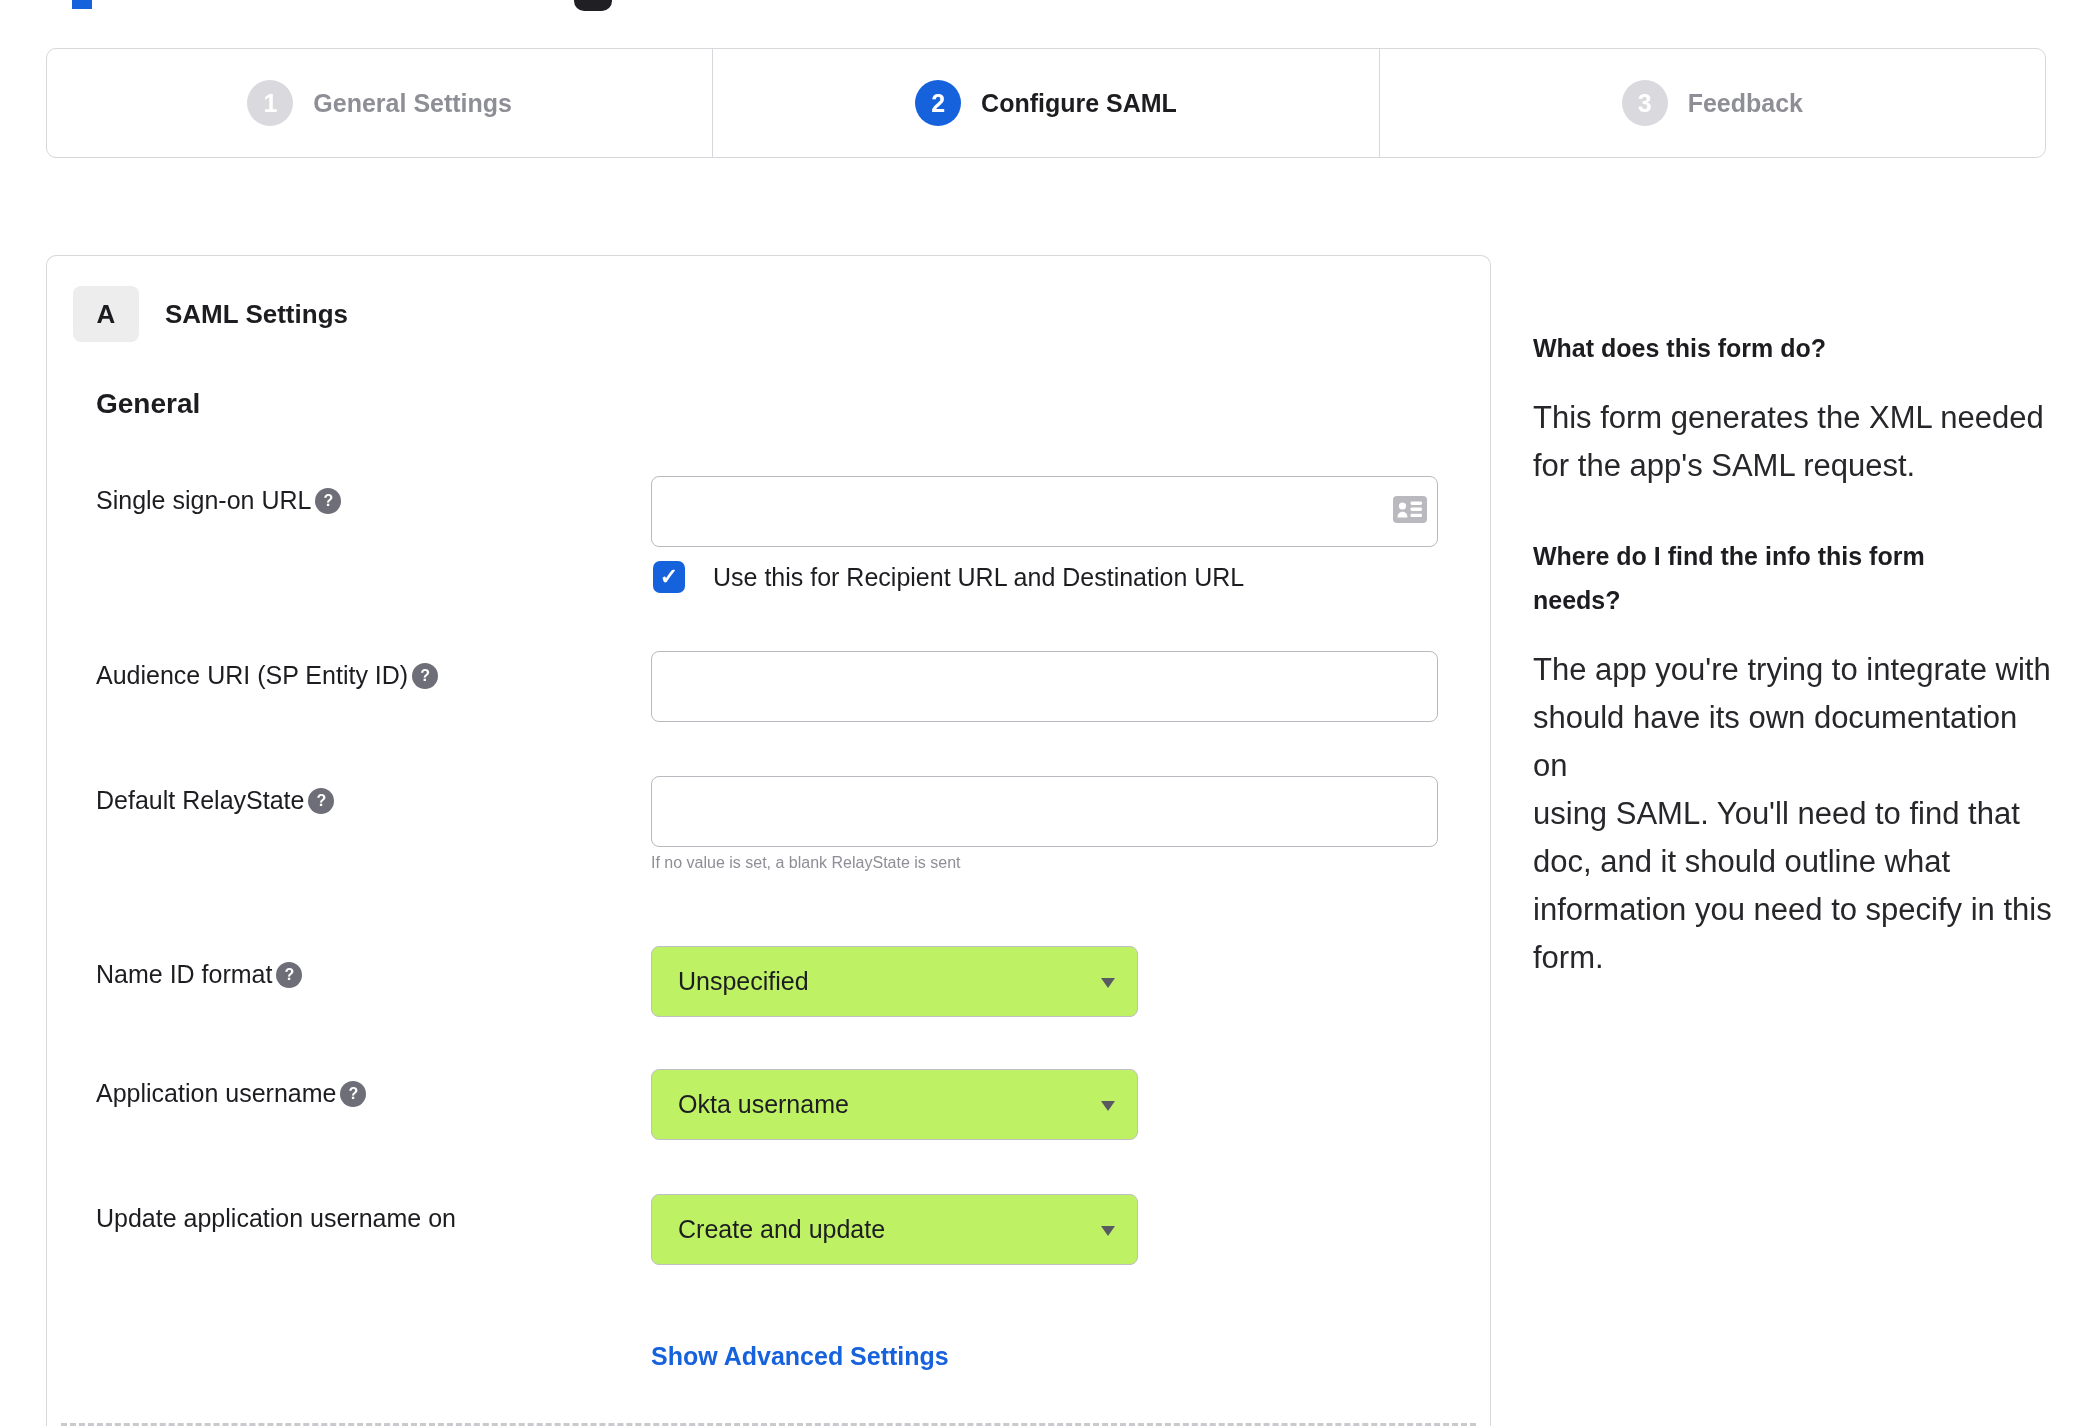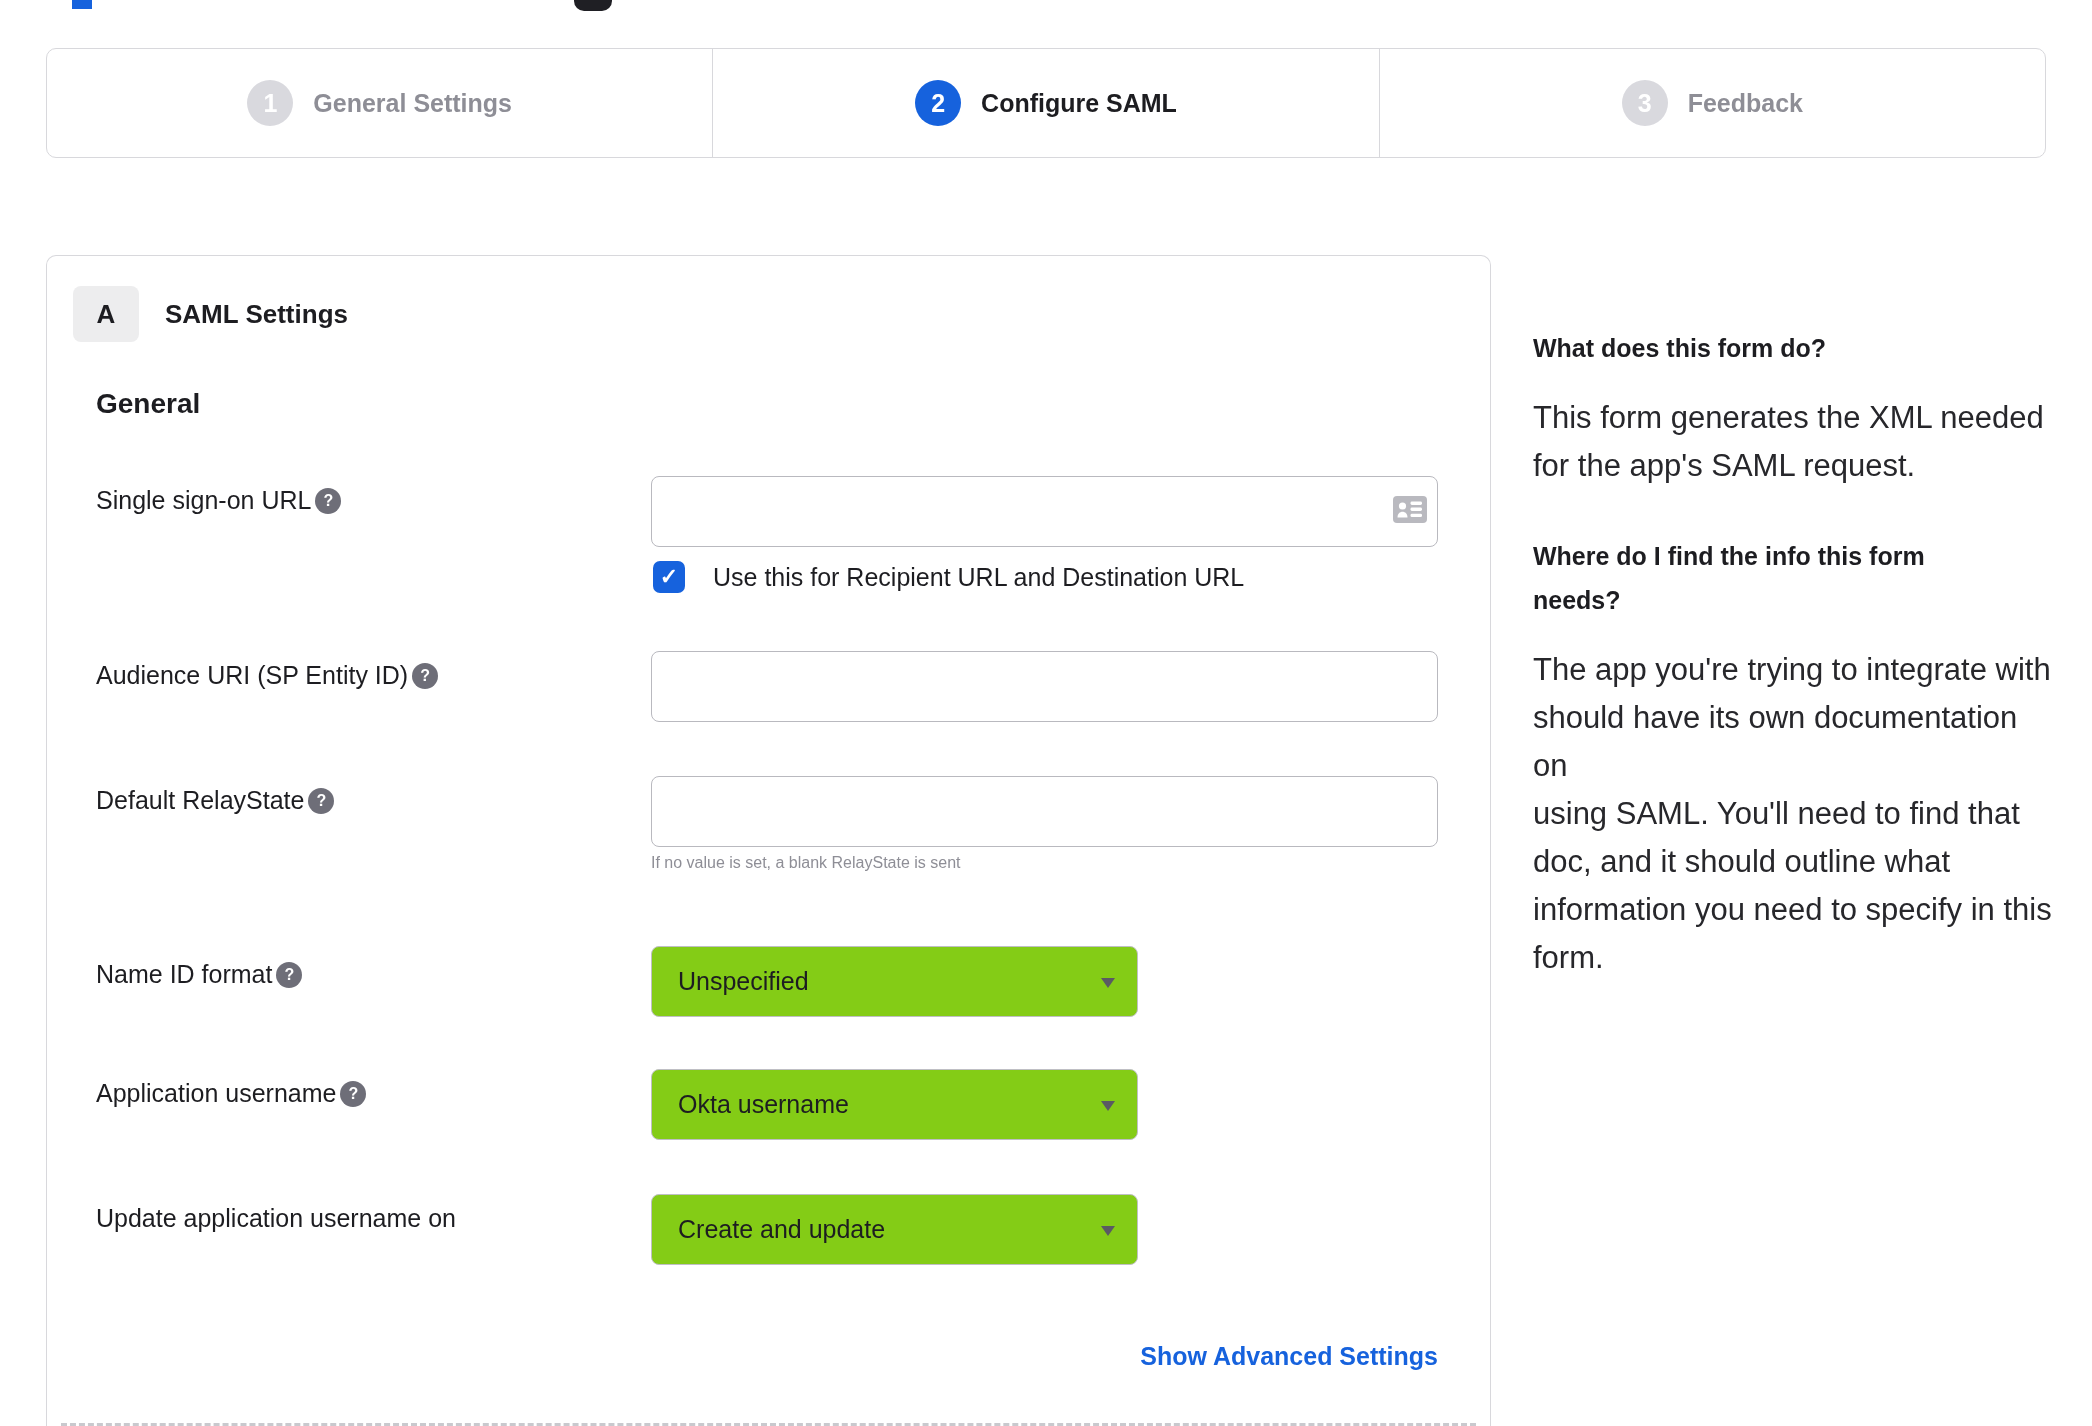--- a/index.html
+++ b/index.html
@@ -40,32 +40,32 @@
   .help { width:26px; height:26px; border-radius:50%; background:#6e6e78; color:#fff; flex:0 0 auto;
           font-size:16px; font-weight:700; display:flex; align-items:center; justify-content:center; cursor:pointer; }
 
   .tinput { position:absolute; left:604px; width:787px; height:71px; border:1px solid #b9b9bf;
             border-radius:8px; background:#fff; font-size:25px; padding:0 64px 0 22px;
             color:#1d1d21; font-family:inherit; outline:none; }
   .card-icon { position:absolute; left:1346px; top:240px; }
   .hint { position:absolute; left:604px; font-size:16px; color:#8e8e96; }
 
   .cselect { position:absolute; left:604px; width:487px; height:71px; border:1px solid #bfbfc4;
-             border-radius:8px; background:#84cc16; display:flex; align-items:center;
+             border-radius:8px; background:#bef264; display:flex; align-items:center;
              padding:0 50px 0 26px; font-size:25px; cursor:pointer; }
   .caret { position:absolute; right:22px; top:31px; width:0; height:0;
            border-left:7px solid transparent; border-right:7px solid transparent;
            border-top:10px solid #5a5a63; }
 
   .checkrow { position:absolute; left:606px; top:305px; display:flex; align-items:center; gap:28px; cursor:pointer; }
   .checkbox { width:32px; height:32px; background:#1662dd; border-radius:7px; color:#fff; flex:0 0 auto;
               display:flex; align-items:center; justify-content:center; font-size:22px; font-weight:700; }
   .checklabel { font-size:25px; }
 
-  .adv-link { position:absolute; left:604px; width:787px; top:1086px; text-align:right;
+  .adv-link { position:absolute; left:604px; width:787px; top:1086px; text-align:left;
               font-size:25px; font-weight:600; color:#1662dd; cursor:pointer; }
 
   
   .sidebar { position:absolute; left:1533px; top:326px; width:525px; }
   .sb-h { font-size:25px; font-weight:700; line-height:44px; white-space:pre-line; margin-bottom:24px; color:#1d1d21; }
   .sb-p { font-size:31px; line-height:48px; white-space:pre-line; margin-bottom:44px; color:#27272b; }
 </style>
 </head>
 <body>
 

